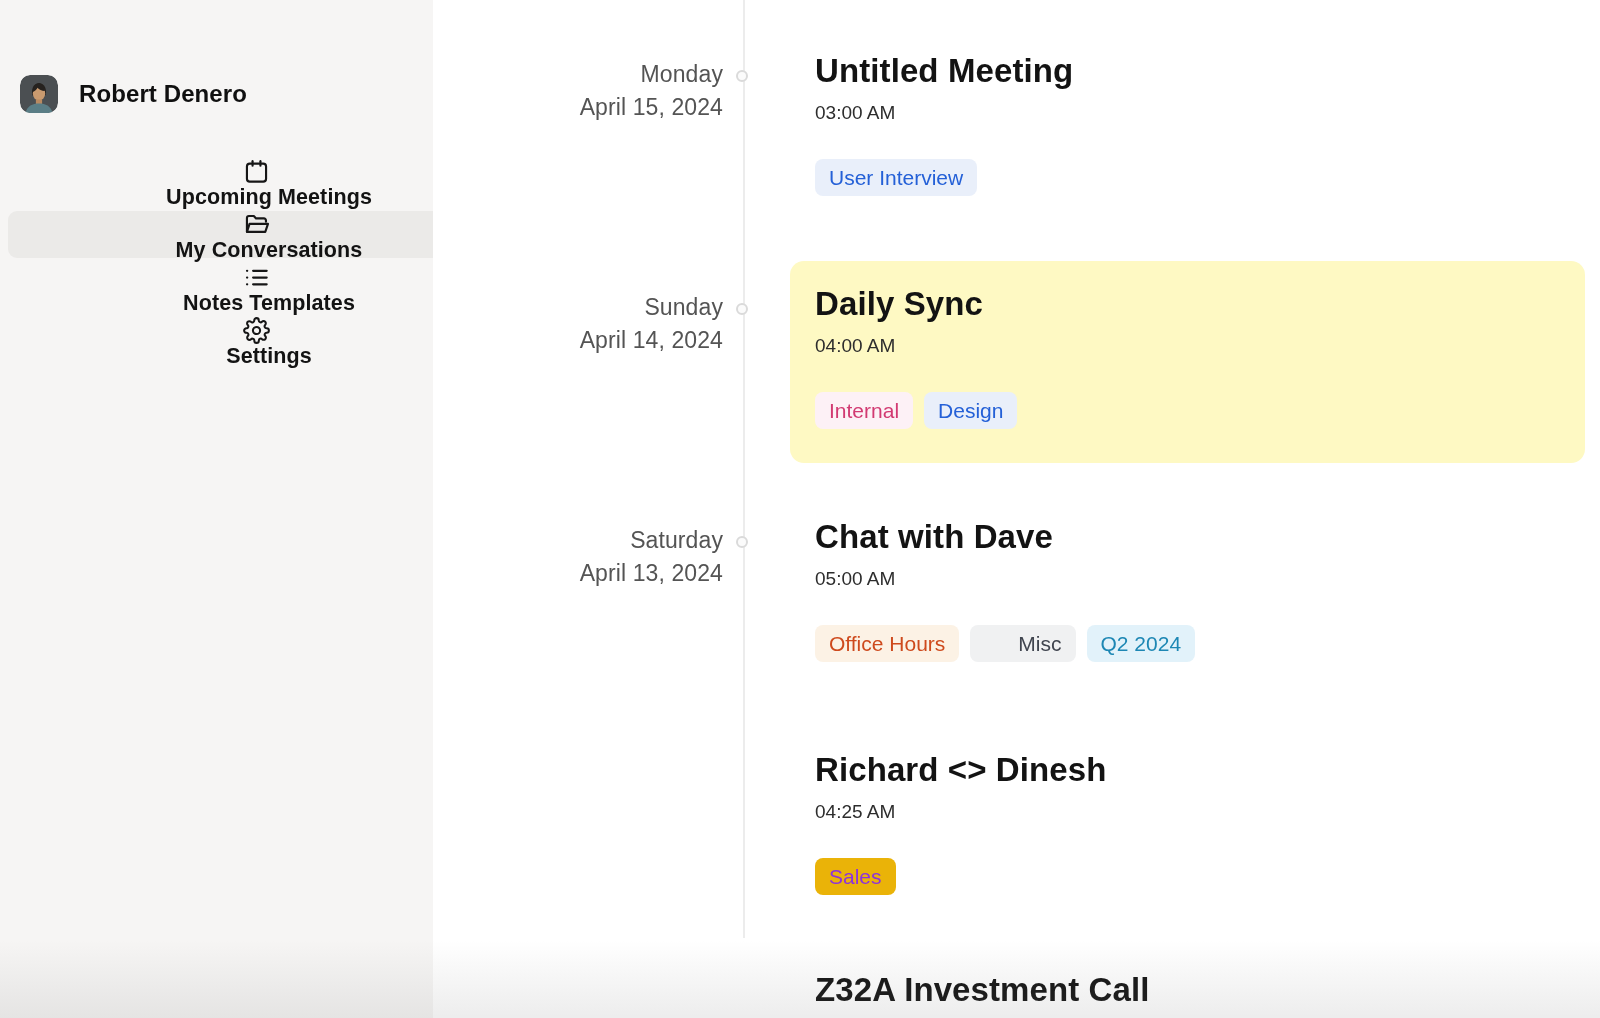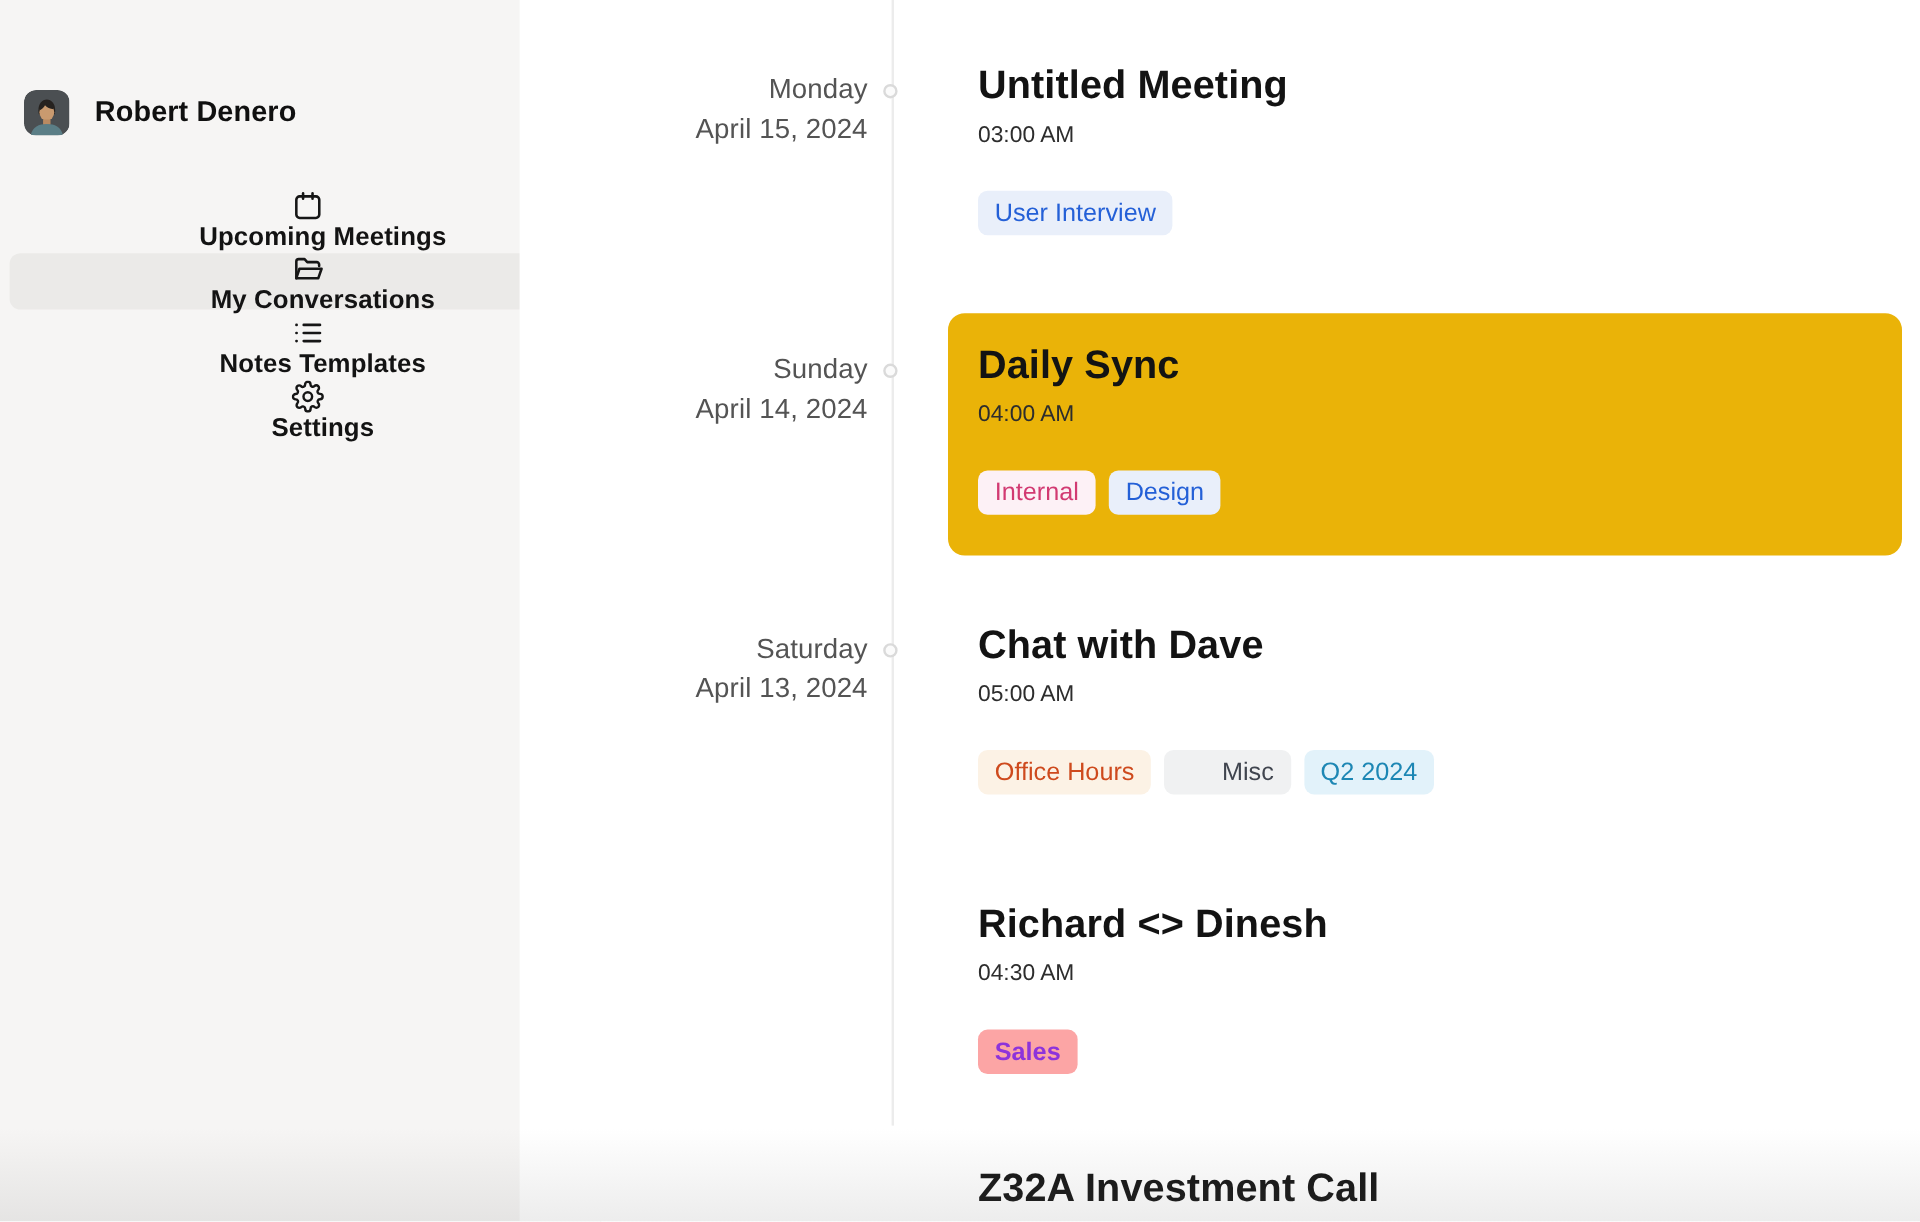--- a/index.html
+++ b/index.html
@@ -57,42 +57,42 @@
   .date-group {
     position:absolute; left:10px; width:280px; text-align:right;
     font-size:23px; color:#545454; line-height:33px; letter-spacing:0.1px;
   }
   .dg-1 { top:58px; } .dg-2 { top:291px; } .dg-3 { top:524px; }
 
   .meeting {
     position:absolute; left:357px; width:795px;
     padding:27px 0 27px 25px; border-radius:14px; cursor:pointer;
   }
-  .meeting.highlighted { background:#eab308; }
+  .meeting.highlighted { background:#fef9c3; }
   .m-1 { top:28px; } .m-2 { top:261px; height:202px; } .m-3 { top:494px; }
   .m-4 { top:727px; } .m-5 { top:947px; }
 
   .meeting-title {
     font-size:33px; font-weight:700; color:#131313; line-height:32px;
     letter-spacing:0.1px;
   }
   .meeting-time {
     margin-top:11px; font-size:19px; color:#2d2d2d; line-height:30px;
   }
   .tag-row { margin-top:31px; display:flex; gap:11px; }
   .tag {
     font-size:21px; line-height:27px; padding:5px 14px; border-radius:8px;
     white-space:nowrap; cursor:pointer;
   }
   .tag-blue   { color:#2460d7; background:#e9effa; }
   .tag-pink   { color:#d23a72; background:#fdf1f6; }
   .tag-orange { color:#ce4a1d; background:#fcf2e5; }
   .tag-gray   { color:#40454f; background:#f0f1f2;padding-left:48px; }
   .tag-cyan   { color:#1d87b4; background:#e2f2fa; }
-  .tag-purple { color:#8d33db; background:#fca5a5;font-weight:bold; }
+  .tag-purple { color:#8d33db; background:#eab308; }
 
   .bottom-fade {
     position:absolute; left:0; right:0; bottom:0; height:78px;
     background:linear-gradient(to bottom, rgba(125,125,125,0), rgba(125,125,125,0.14));
     pointer-events:none;
   }
   svg { display:block; }
 </style>
 </head>
 <body>
@@ -211,21 +211,21 @@
     <div class="meeting-time">05:00 AM</div>
     <div class="tag-row">
       <span class="tag tag-orange">Office Hours</span>
       <span class="tag tag-gray">Misc</span>
       <span class="tag tag-cyan">Q2 2024</span>
     </div>
   </div>
 
   <div class="meeting m-4">
     <div class="meeting-title">Richard &lt;&gt; Dinesh</div>
-    <div class="meeting-time">04:30 AM</div>
+    <div class="meeting-time">04:25 AM</div>
     <div class="tag-row">
       <span class="tag tag-purple">Sales</span>
     </div>
   </div>
 
   <div class="meeting m-5">
     <div class="meeting-title">Z32A Investment Call</div>
   </div>
 
 </main>

